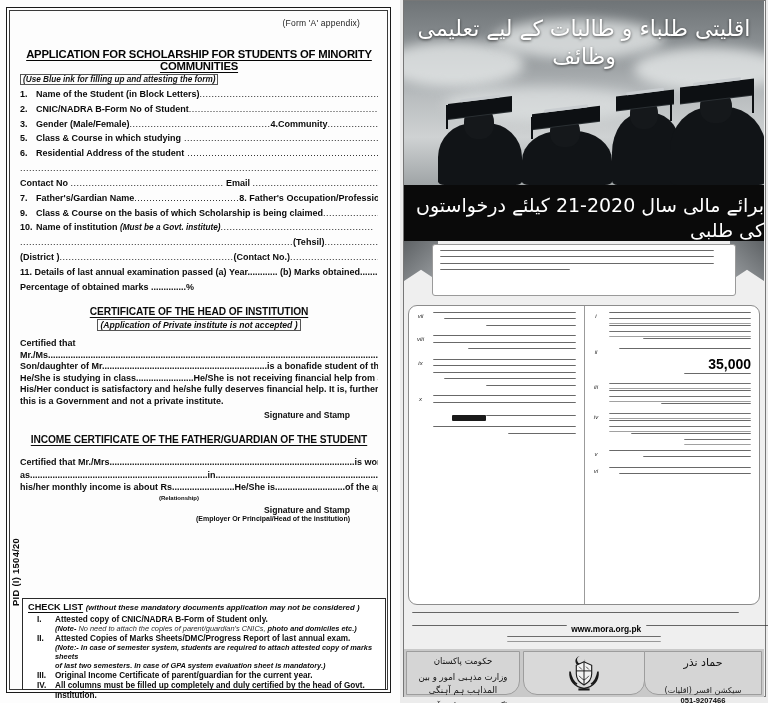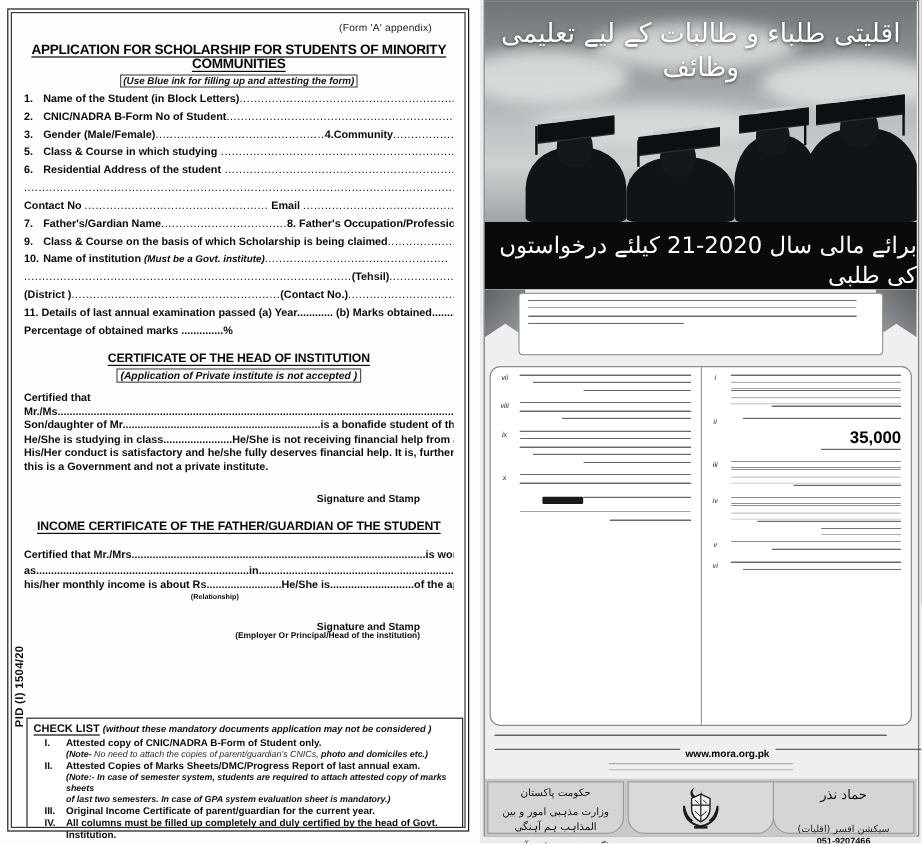--- a/index.html
+++ b/index.html
@@ -3,21 +3,21 @@
 <meta charset="utf-8">
 <style>
   html,body{margin:0;padding:0;}
   body{
     width:768px;height:703px;overflow:hidden;
     background:#ffffff;
     font-family:"Liberation Sans",sans-serif;
     color:#0c0c0c;
     -webkit-font-smoothing:none;
   }
-  .page{position:relative;width:768px;height:504px;background:#b91c1c;}
+  .page{position:relative;width:768px;height:504px;background:#fef9c3;}
 
   
   .form-pane{
     position:absolute;left:0;top:0;width:400px;height:703px;
     background:#fdfdfd;
   }
   .form-border{
     position:absolute;left:6px;top:7px;width:385px;height:686px;
     border:1px solid #1a1a1a;box-sizing:border-box;
   }
@@ -25,25 +25,25 @@
     content:"";position:absolute;left:2px;top:2px;right:2px;bottom:2px;
     border:1px solid #3a3a3a;
   }
   .form-inner{position:absolute;left:12px;top:12px;width:374px;height:678px;
     padding:4px 8px 0 8px;box-sizing:border-box;}
 
   .appendix{text-align:right;font-size:8.5px;letter-spacing:.2px;
     color:#1c1c1c;padding-right:18px;margin-top:2px;}
   .form-title{
     text-align:center;font-size:11.3px;font-weight:bold;letter-spacing:-.2px;
-    text-decoration:underline;text-underline-offset:2px;margin-top:8px;
+    text-decoration:underline;text-underline-offset:2px;margin-top:20px;
     color:#050505;
   }
   .form-subtitle{
-    text-align:center;font-size:8.2px;font-style:italic;font-weight:bold;
+    text-align:left;font-size:8.2px;font-style:italic;font-weight:bold;
     margin-top:3px;color:#121212;
   }
   .form-subtitle span{border:1px solid #555;padding:0 2px;}
 
   .qlist{margin-top:6px;}
   .q{display:flex;font-size:9px;font-weight:bold;color:#0a0a0a;
      line-height:1.05;margin-bottom:5.4px;}
   .q .num{width:16px;flex:0 0 16px;}
   .q .body{flex:1;overflow:hidden;white-space:nowrap;}
   .dots{letter-spacing:.5px;font-weight:normal;}
@@ -55,21 +55,21 @@
   .sigline{display:flex;justify-content:space-between;align-items:flex-end;
     font-size:9px;font-weight:bold;margin-top:13px;}
 
   .sec-title{text-align:center;font-size:10.2px;font-weight:bold;
     text-decoration:underline;text-underline-offset:2px;margin-top:14px;letter-spacing:-.1px;}
   .sec-sub{text-align:center;font-size:8.6px;font-style:italic;font-weight:bold;margin-top:3px;}
   .sec-sub span{border:1px solid #555;padding:0 2px;}
 
   .cert-body{font-size:9px;font-weight:bold;line-height:1.28;margin-top:8px;}
   .cert-body .line{white-space:nowrap;overflow:hidden;}
-  .right-sig{text-align:right;font-size:8.6px;font-weight:bold;margin-top:15px;padding-right:28px;}
+  .right-sig{text-align:right;font-size:8.6px;font-weight:bold;margin-top:3px;padding-right:28px;}
   .right-sig .small{font-size:7px;font-weight:bold;}
 
   .inc-body{font-size:9px;font-weight:bold;line-height:1.35;margin-top:11px;}
   .inc-body .line{white-space:nowrap;overflow:hidden;}
   .rel{text-align:center;font-size:6px;margin-top:1px;padding-right:40px;}
 
   
   .checkwrap{position:absolute;left:12px;top:598px;width:374px;height:96px;}
   .check-box{position:absolute;left:10px;top:0;width:364px;height:92px;
     border:1px solid #2a2a2a;box-sizing:border-box;background:#fff;}

